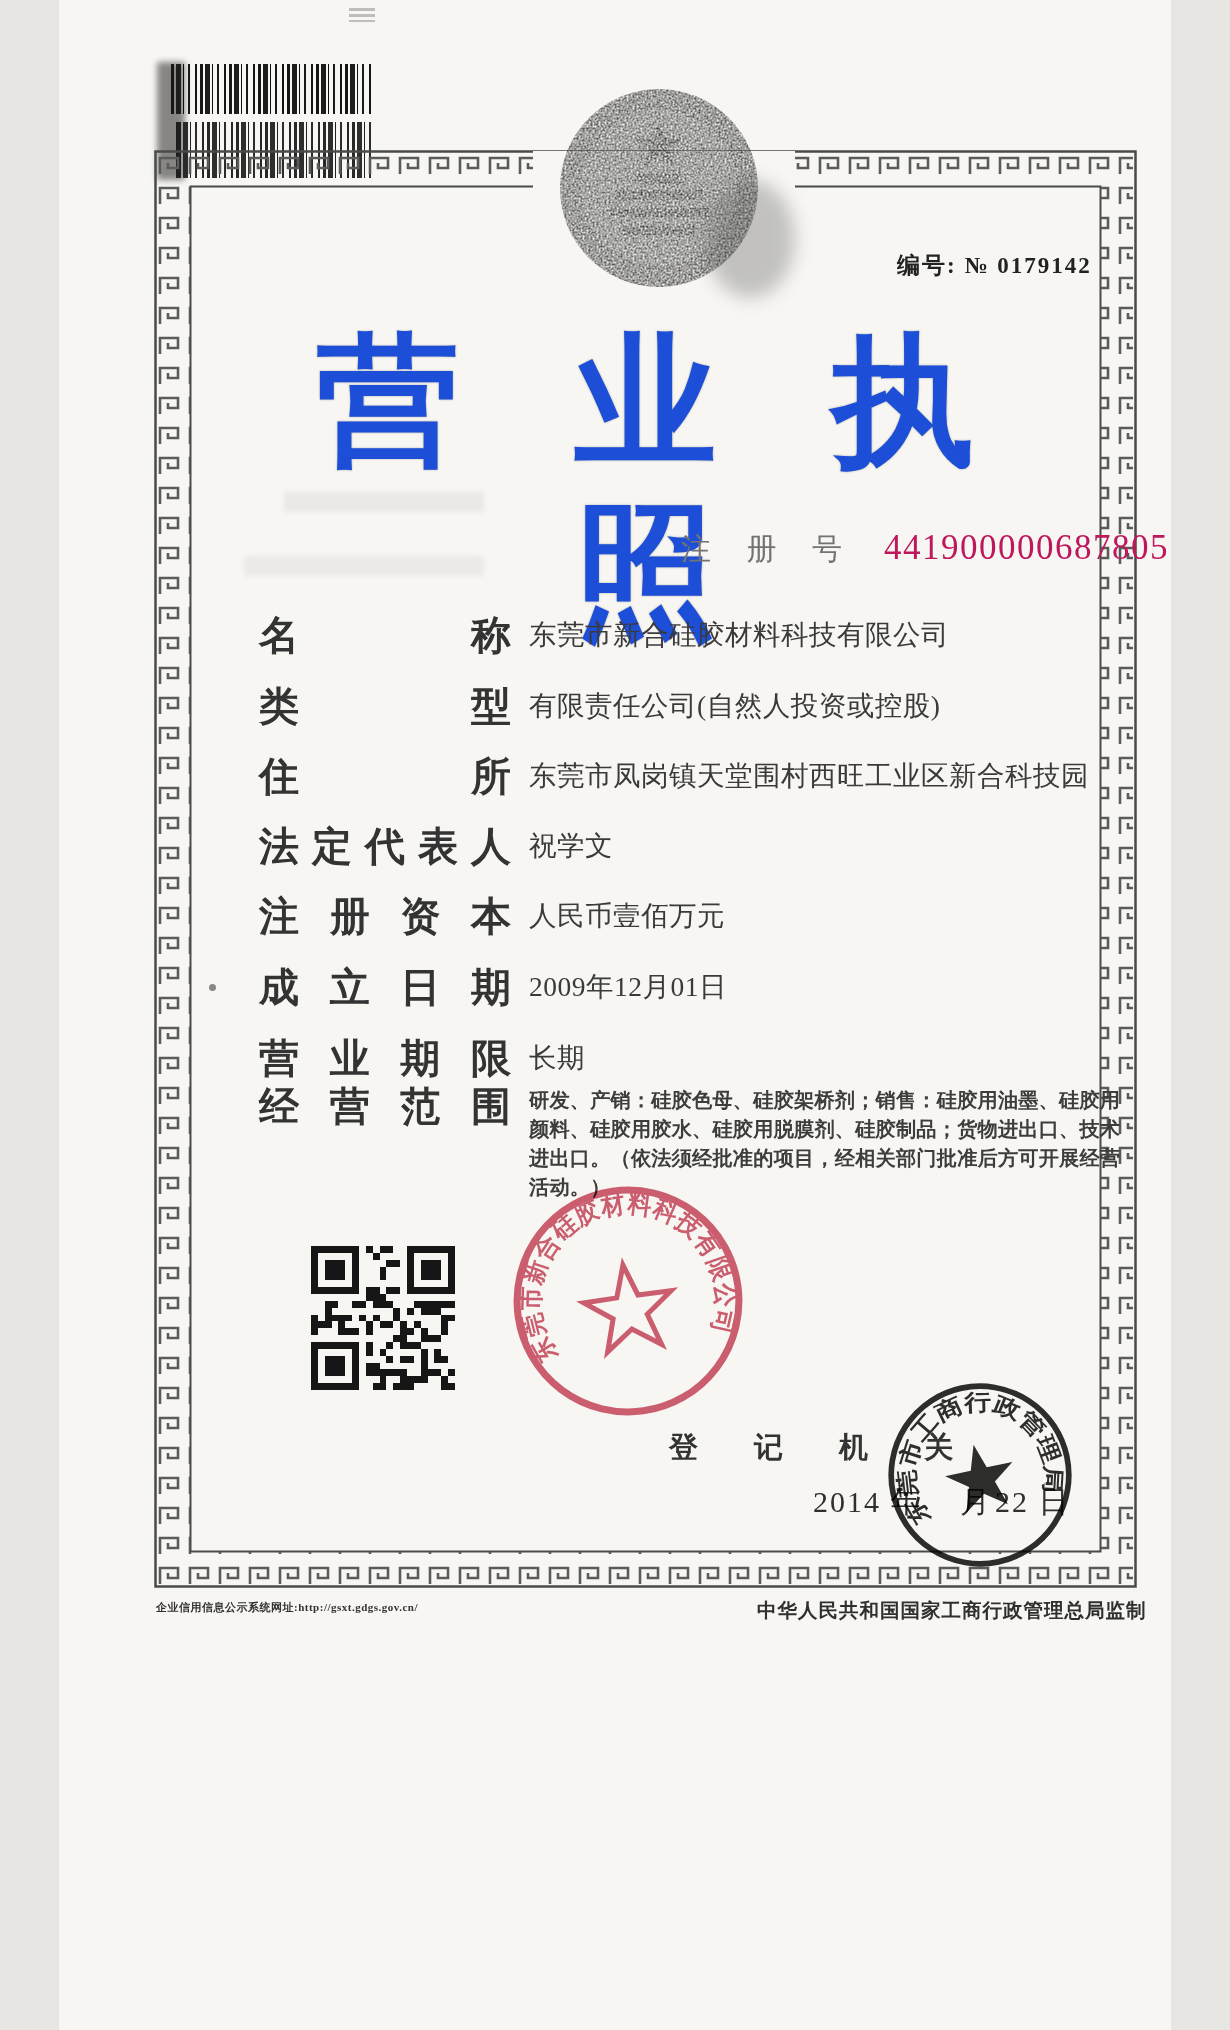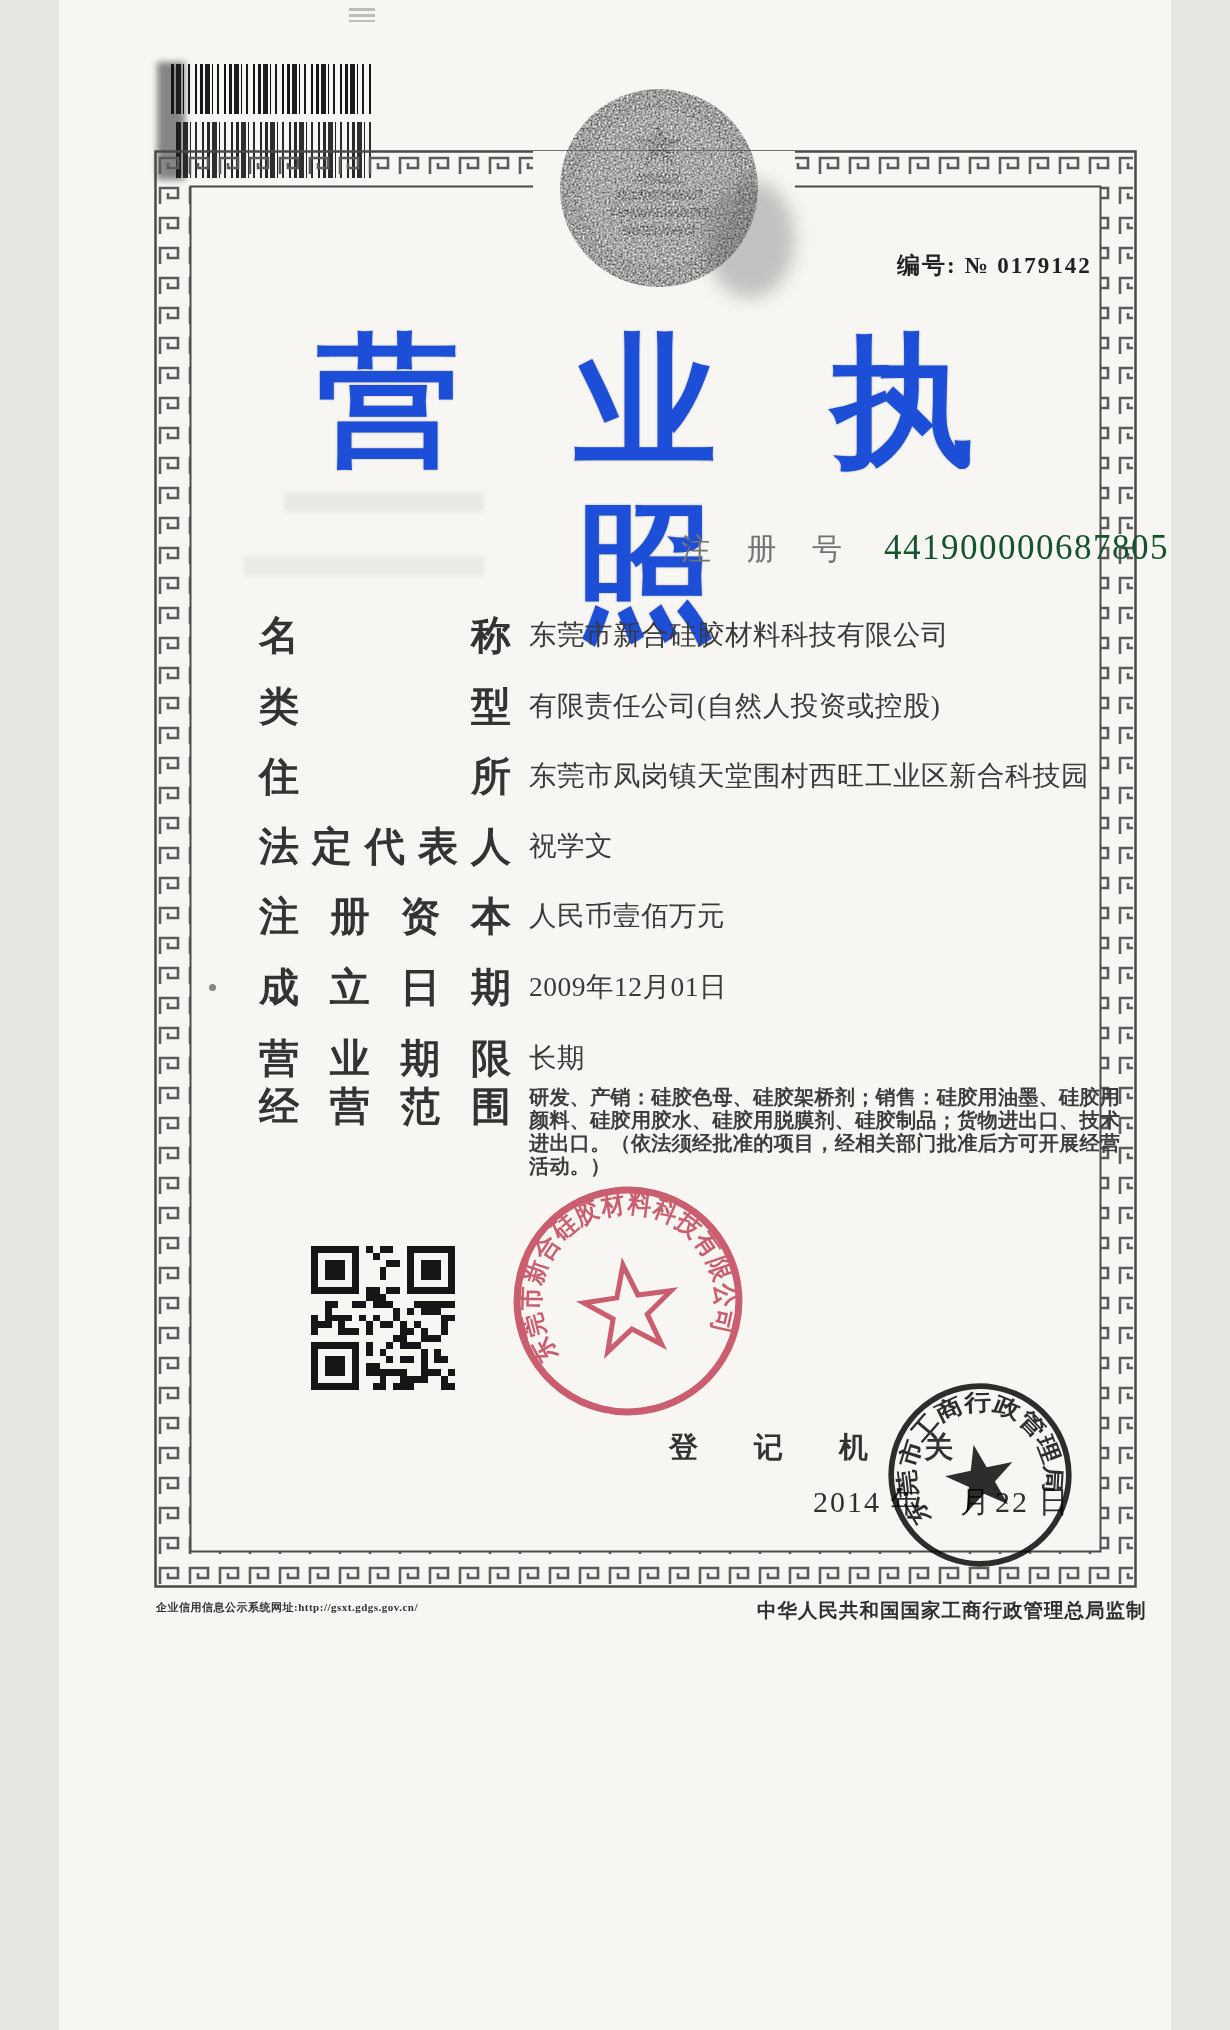--- a/index.html
+++ b/index.html
@@ -36,35 +36,35 @@
   
   .serial { left:838px; top:250px; font-size:23px; letter-spacing:2px; color:#222; font-weight:600; }
   .title {
     left:95px; top:316px; width:983px; text-align:center;
     font-family:"Liberation Sans", sans-serif; font-weight:bold;
     font-size:142px; line-height:1.2; letter-spacing:38px; padding-left:38px;
     color:#1d4ed8; text-shadow:0 0 2px rgba(60,60,60,.45);
   }
   .regno { left:622px; top:528px; white-space:nowrap; }
   .regno .lbl { font-size:30px; letter-spacing:14px; color:#737373; }
-  .regno .val { font-size:35px; letter-spacing:1.5px; color:#14532d; margin-left:24px; }
+  .regno .val { font-size:35px; letter-spacing:1.5px; color:#be185d; margin-left:24px; }
 
   
   .fields { left:200px; top:0; width:868px; height:1400px; }
   .frow { position:absolute; left:0; display:flex; align-items:center; }
   .frow .flabel {
     width:252px; flex:0 0 252px;
     font-family:"Liberation Sans", sans-serif; font-weight:600;
     font-size:40px; line-height:50px; color:#333;
     text-align:justify; text-align-last:justify; text-justify:inter-character;
   }
   .frow .fvalue { margin-left:18px; font-size:27.5px; color:#3a3a3a; letter-spacing:.5px; white-space:nowrap; }
   .frow.scope { align-items:flex-start; }
   .frow.scope .fvalue {
-    white-space:normal; width:596px; font-size:20.2px; line-height:23px;
+    white-space:normal; width:596px; font-size:20.2px; line-height:29px;
     letter-spacing:.2px; margin-top:5px; font-weight:600; color:#3d3d3d;
   }
   .scan-dot { left:150px; top:984px; width:7px; height:7px; border-radius:50%; background:#4c4c4c; opacity:.65; }
 
   
   .registrar {
     left:610px; top:1428px;
     font-family:"Liberation Sans", sans-serif; font-weight:600;
     font-size:29px; letter-spacing:24px; color:#333;
   }

